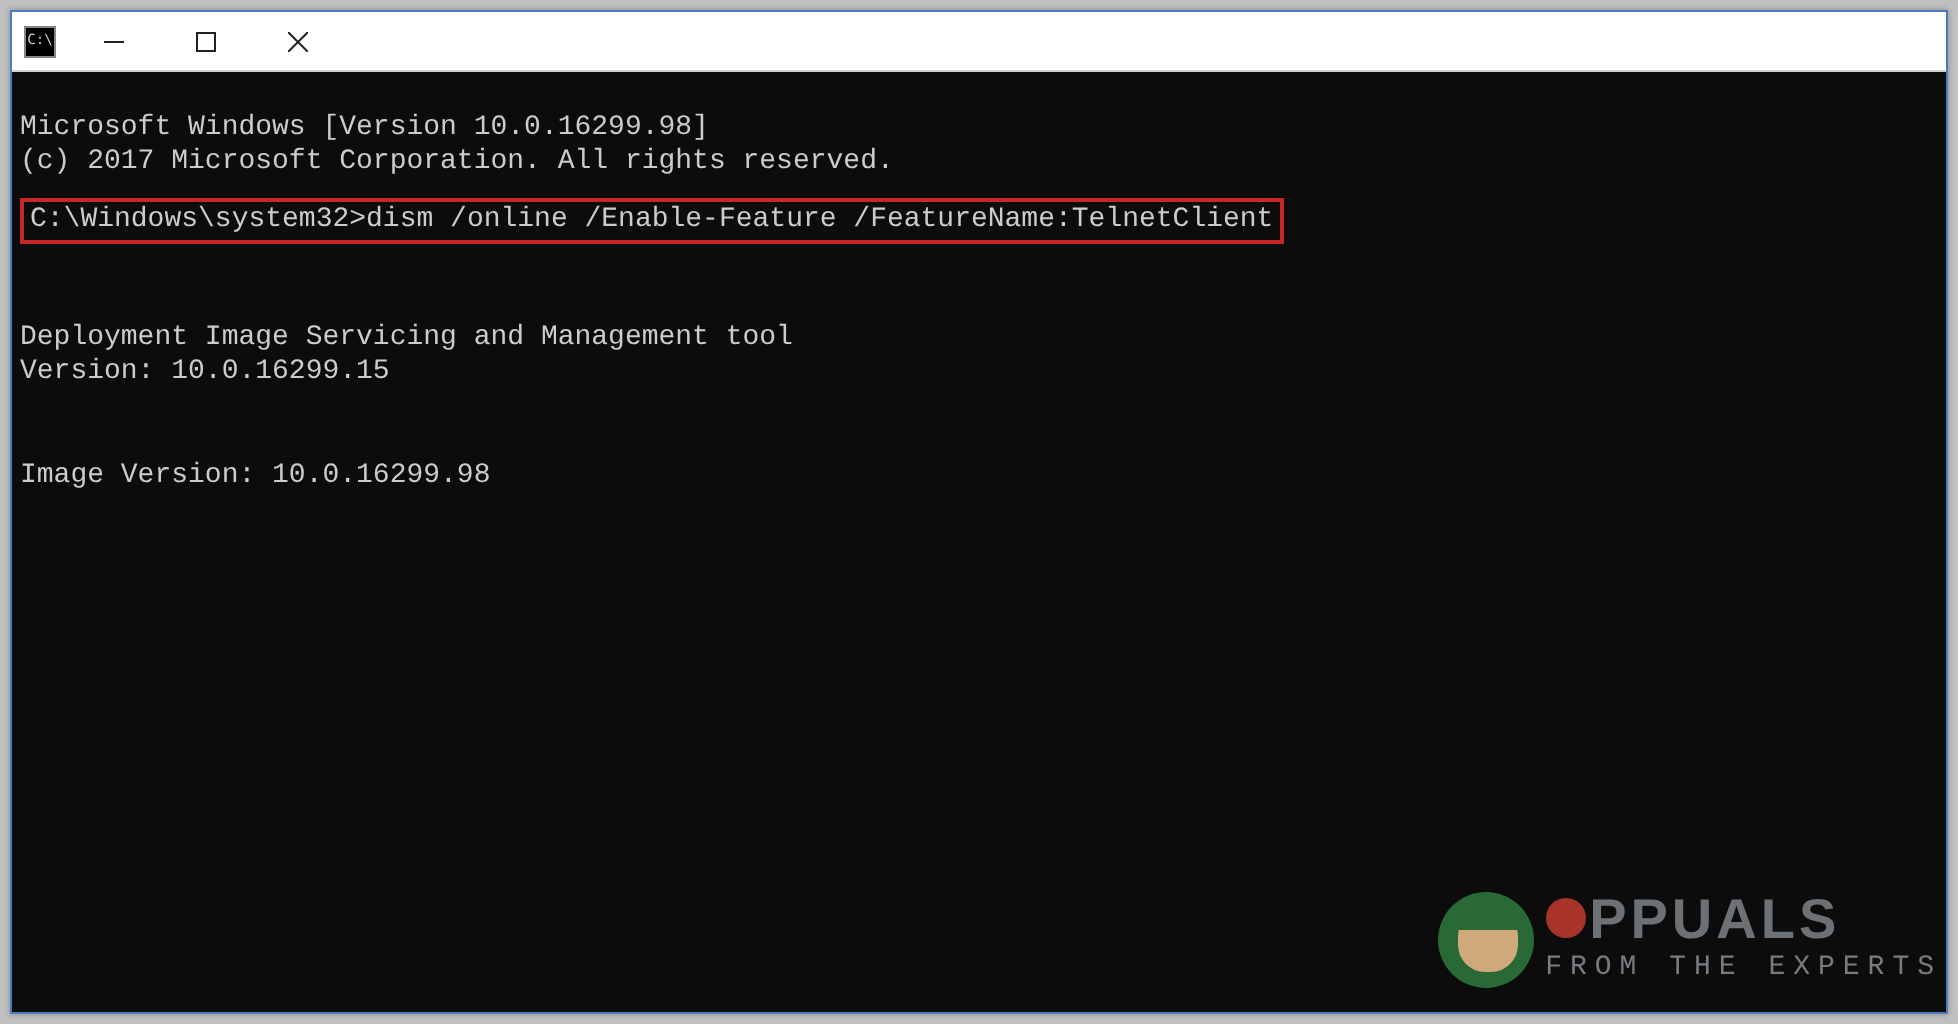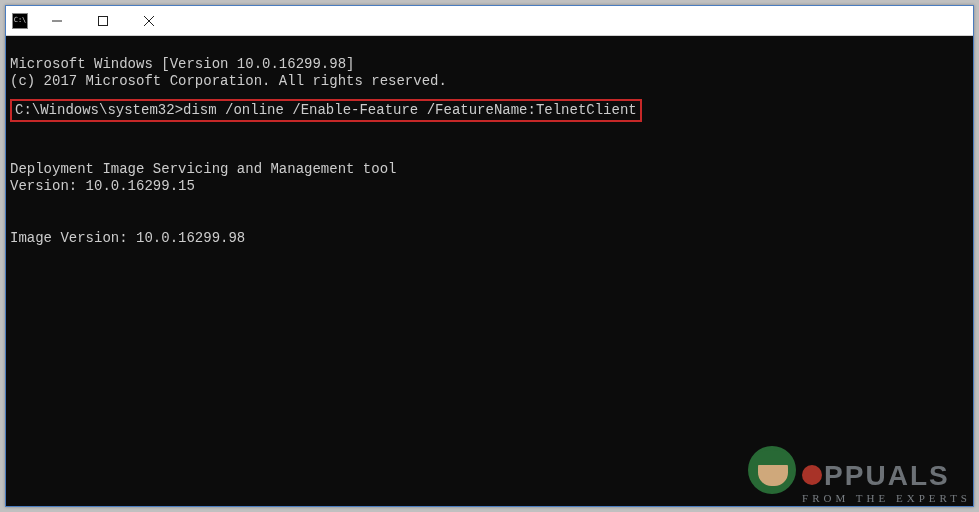--- a/index.html
+++ b/index.html
@@ -89,21 +89,21 @@
       display: inline-block;
       padding: 1px 3px;
       margin: 8px 0 4px 0;
     }
     .blank-line { height: 17px; }
     .watermark {
       position: absolute;
       right: 8px;
       bottom: 8px;
       display: flex;
-      align-items: flex-end;
+      align-items: flex-start;
       gap: 6px;
       opacity: 0.85;
       pointer-events: none;
     }
     .wm-logo {
       width: 58px;
       height: 58px;
       position: relative;
     }
     .wm-circle {
@@ -150,22 +150,22 @@
     .wm-dot {
       display: inline-block;
       width: 20px;
       height: 20px;
       background: #c43a2e;
       border-radius: 50%;
       vertical-align: baseline;
       margin-right: 2px;
     }
     .wm-sub {
-      font-family: Liberation Serif, serif;
-      font-size: 11px;
+      font-family: Liberation Mono, monospace;
+      font-size: 14px;
       letter-spacing: 4px;
       color: #8a9096;
       margin-top: 2px;
     }
   </style>
 </head>
 <body>
 
 <div class="window">
   <div class="titlebar">

